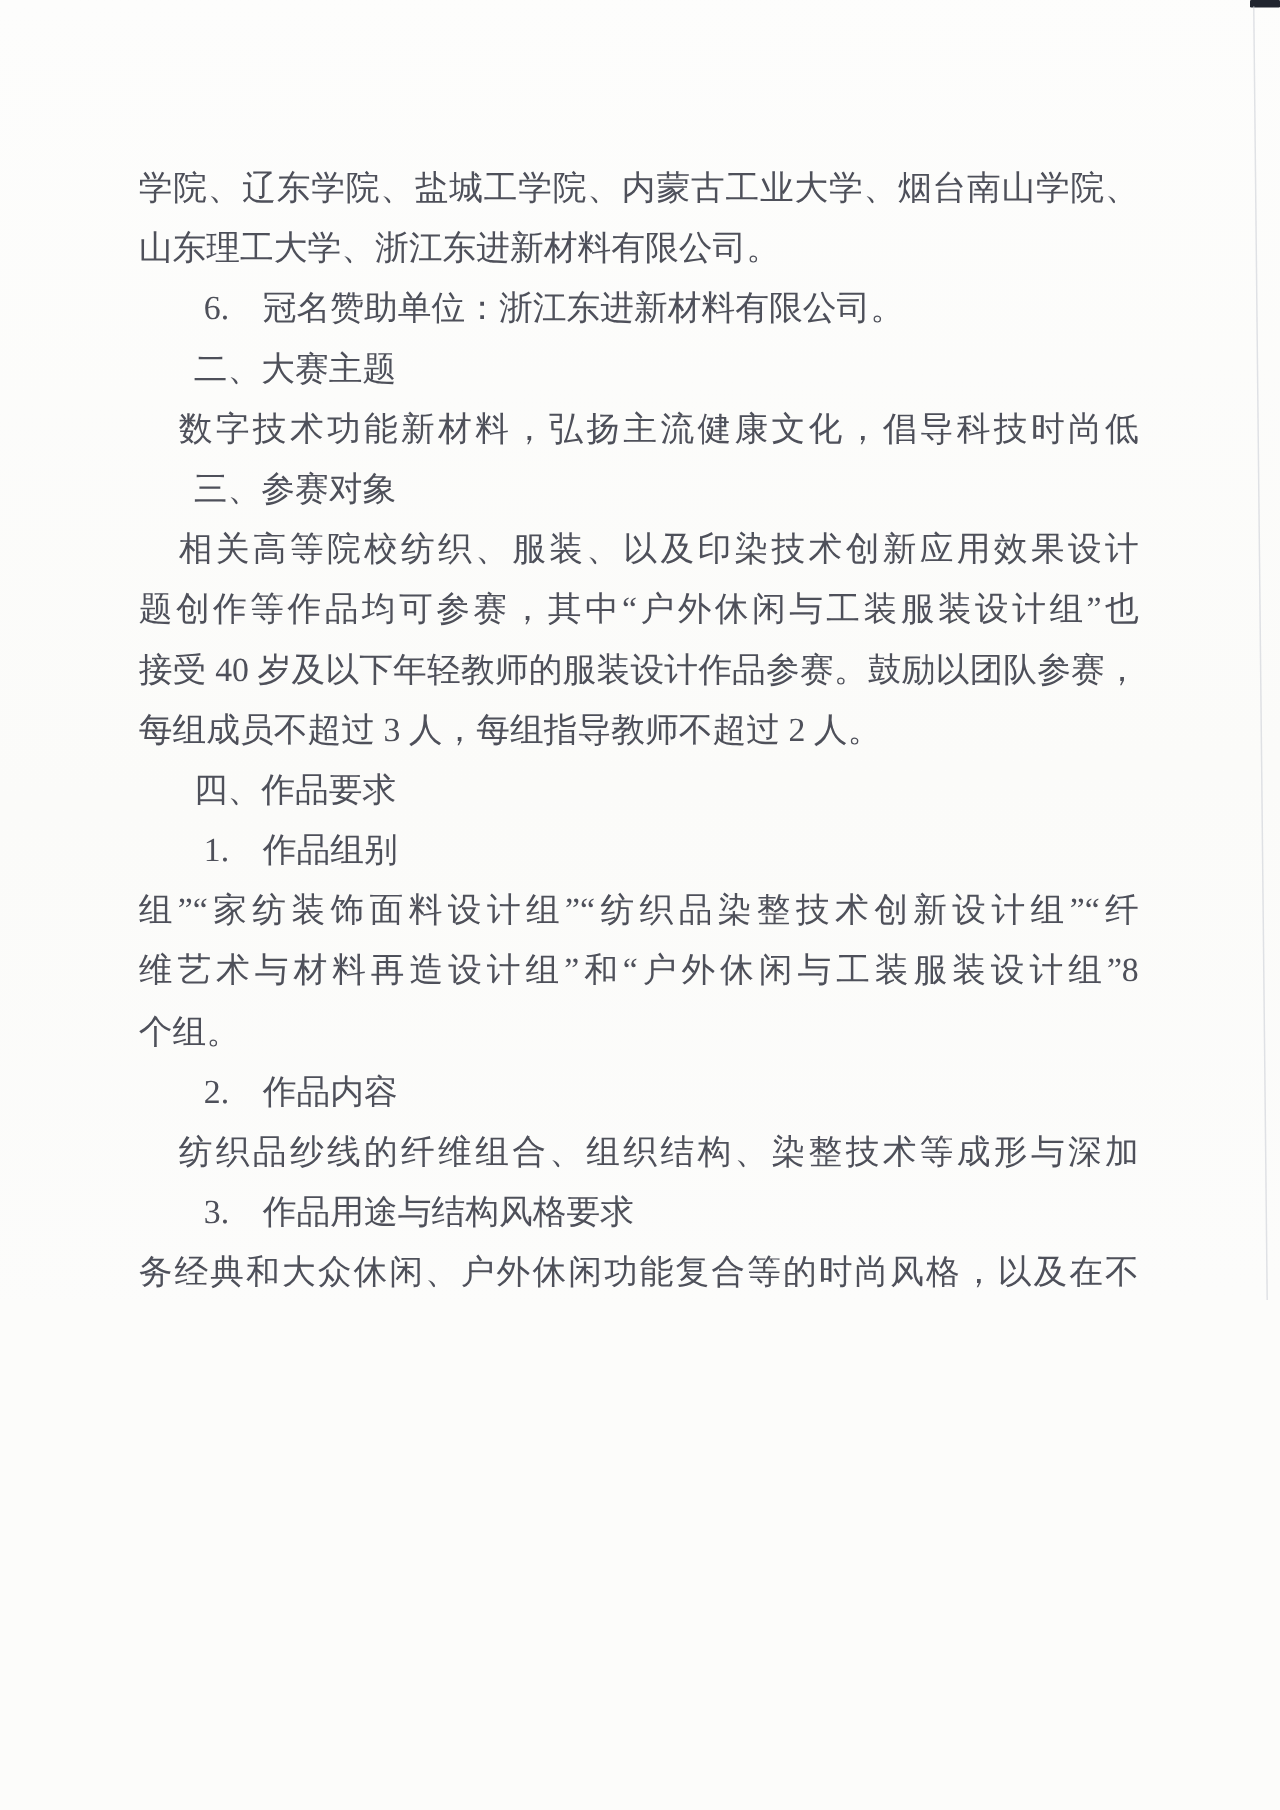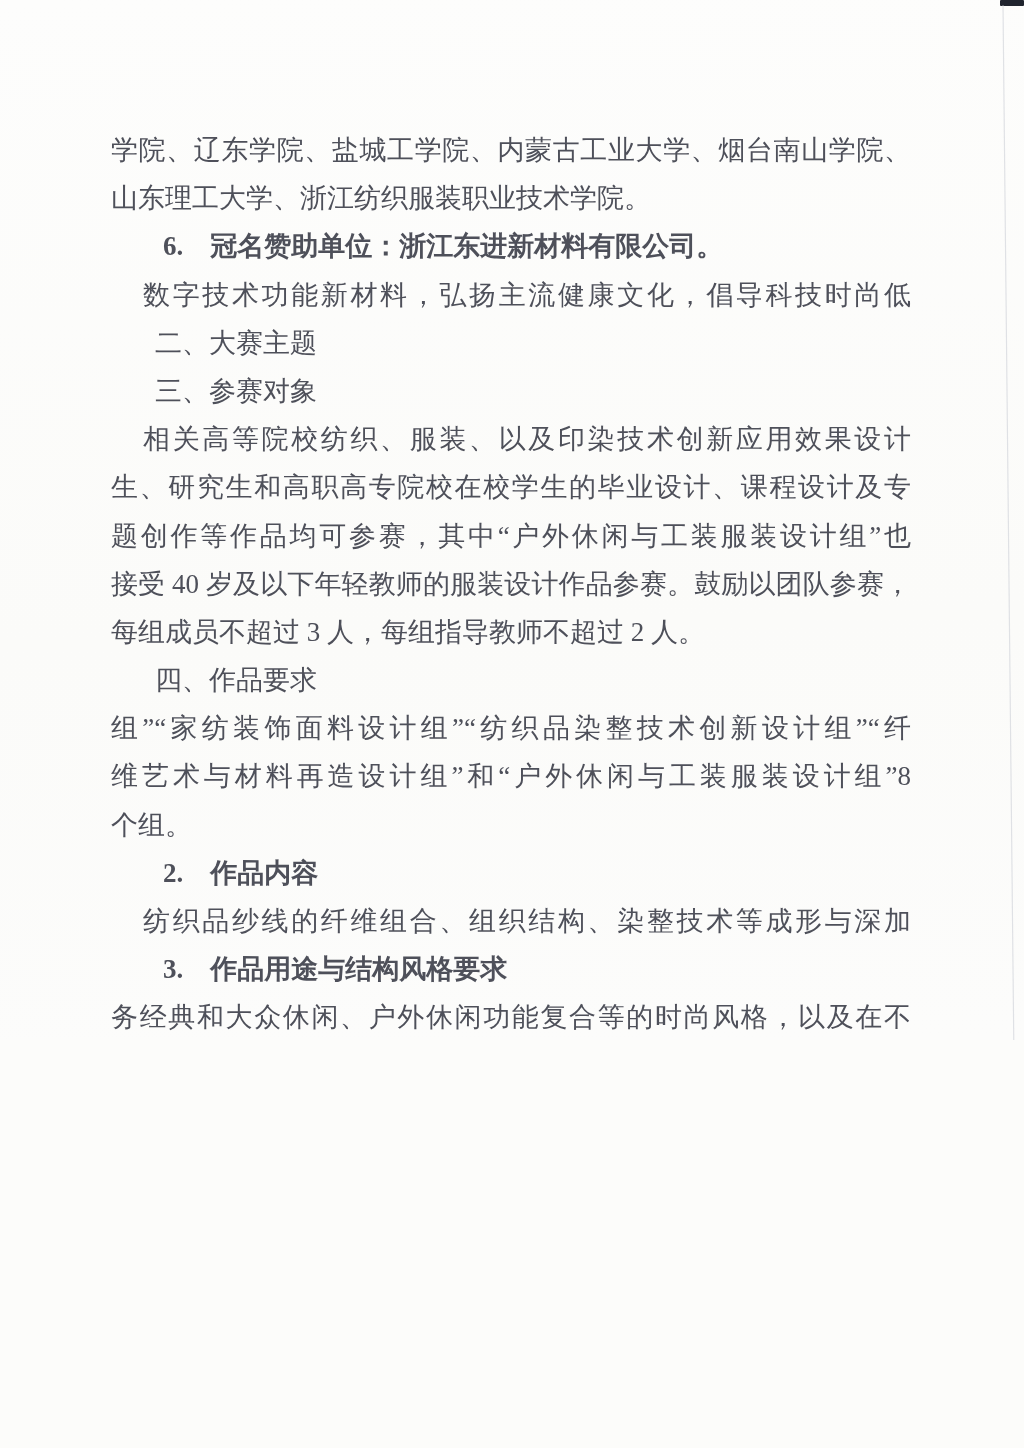--- a/index.html
+++ b/index.html
@@ -27,21 +27,21 @@
     font-size: 27px;
     color: #4e505a;
     text-rendering: optimizeLegibility;
   }
   .fill {
     text-align: justify;
     text-align-last: justify;
   }
   .ind-body        { text-indent: 32px; }
   .ind-heading     { text-indent: 44px; }
-  .ind-item-number { text-indent: 52px; font-weight: bold; }
+  .ind-item-number { text-indent: 52px; }
   .ind-item-paren  { text-indent: 24px; }
   .page-number {
     position: absolute;
     left: 111px;
     top: 1342px;
     width: 800px;
     text-align: center;
     font-size: 23px;
     color: #4e505a;
   }
@@ -57,31 +57,31 @@
 
 <div class="page">
 
   <svg class="artifacts" width="1024" height="1448" viewBox="0 0 1024 1448">
     <rect x="1000" y="0" width="24" height="6" rx="1" fill="#20242e"></rect>
     <line x1="1003" y1="5" x2="1018" y2="1448" stroke-width="1.2" opacity="0.55" stroke="#c9ccd4"></line>
   </svg>
 
   <div class="content">
       <div class="line fill">学院、辽东学院、盐城工学院、内蒙古工业大学、烟台南山学院、</div>
-      <div class="line">山东理工大学、浙江纺织服装职业技术学院。</div>
+      <div class="line">山东理工大学、浙江东进新材料有限公司。</div>
       <div class="line ind-item-number">6.　冠名赞助单位：浙江东进新材料有限公司。</div>
+      <div class="line ind-heading">二、大赛主题</div>
       <div class="line ind-body fill">数字技术功能新材料，弘扬主流健康文化，倡导科技时尚低</div>
-      <div class="line ind-heading">二、大赛主题</div>
       <div class="line ind-heading">三、参赛对象</div>
       <div class="line ind-body fill">相关高等院校纺织、服装、以及印染技术创新应用效果设计</div>
-      <div class="line fill">生、研究生和高职高专院校在校学生的毕业设计、课程设计及专</div>
       <div class="line fill">题创作等作品均可参赛，其中“户外休闲与工装服装设计组”也</div>
       <div class="line fill">接受 40 岁及以下年轻教师的服装设计作品参赛。鼓励以团队参赛，</div>
       <div class="line">每组成员不超过 3 人，每组指导教师不超过 2 人。</div>
       <div class="line ind-heading">四、作品要求</div>
+      <div class="line ind-item-number">1.　作品组别</div>
       <div class="line fill">组”“家纺装饰面料设计组”“纺织品染整技术创新设计组”“纤</div>
       <div class="line fill">维艺术与材料再造设计组”和“户外休闲与工装服装设计组”8</div>
       <div class="line">个组。</div>
       <div class="line ind-item-number">2.　作品内容</div>
       <div class="line ind-body fill">纺织品纱线的纤维组合、组织结构、染整技术等成形与深加</div>
       <div class="line ind-item-number">3.　作品用途与结构风格要求</div>
       <div class="line fill">务经典和大众休闲、户外休闲功能复合等的时尚风格，以及在不</div>
     </div>
 
   <div class="page-number">2</div>

